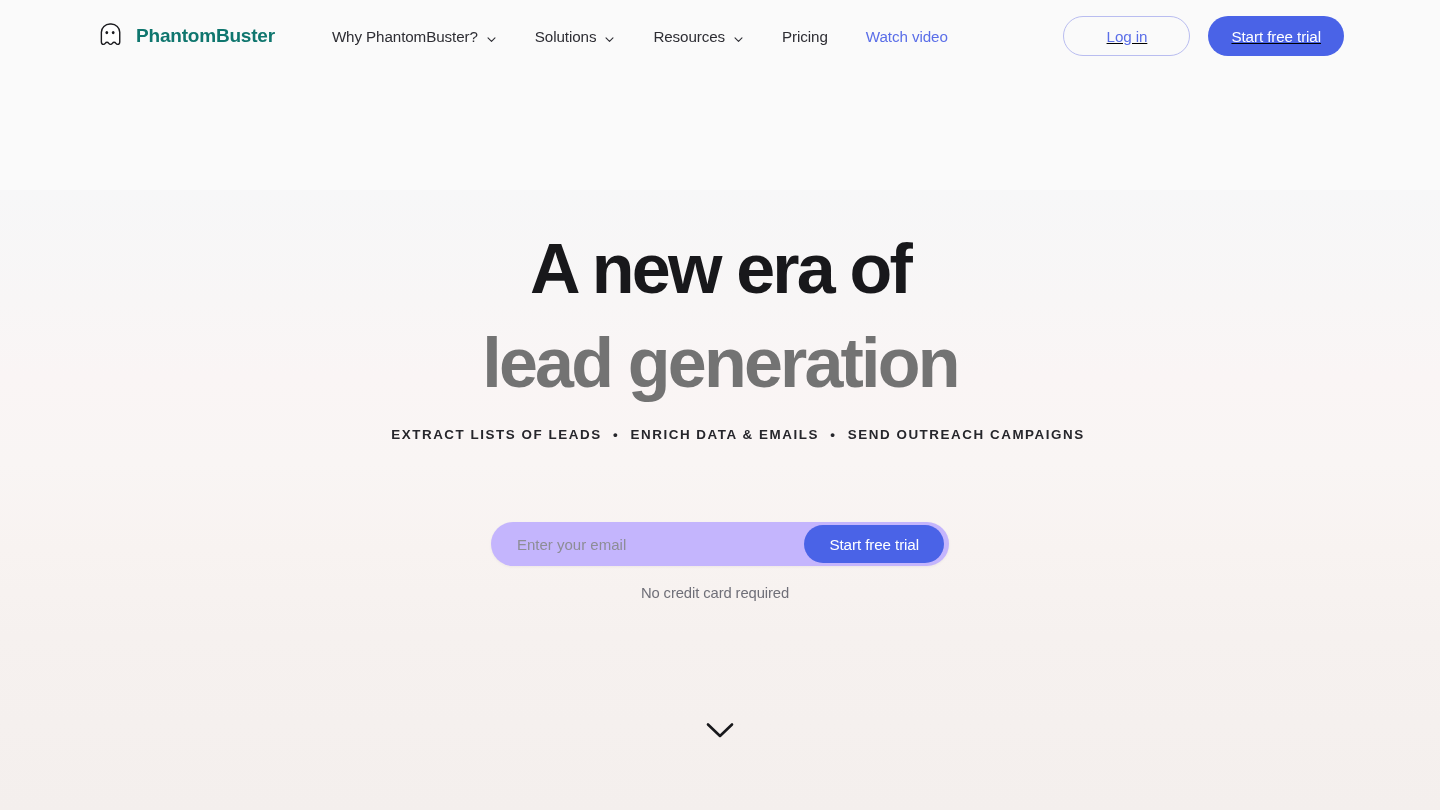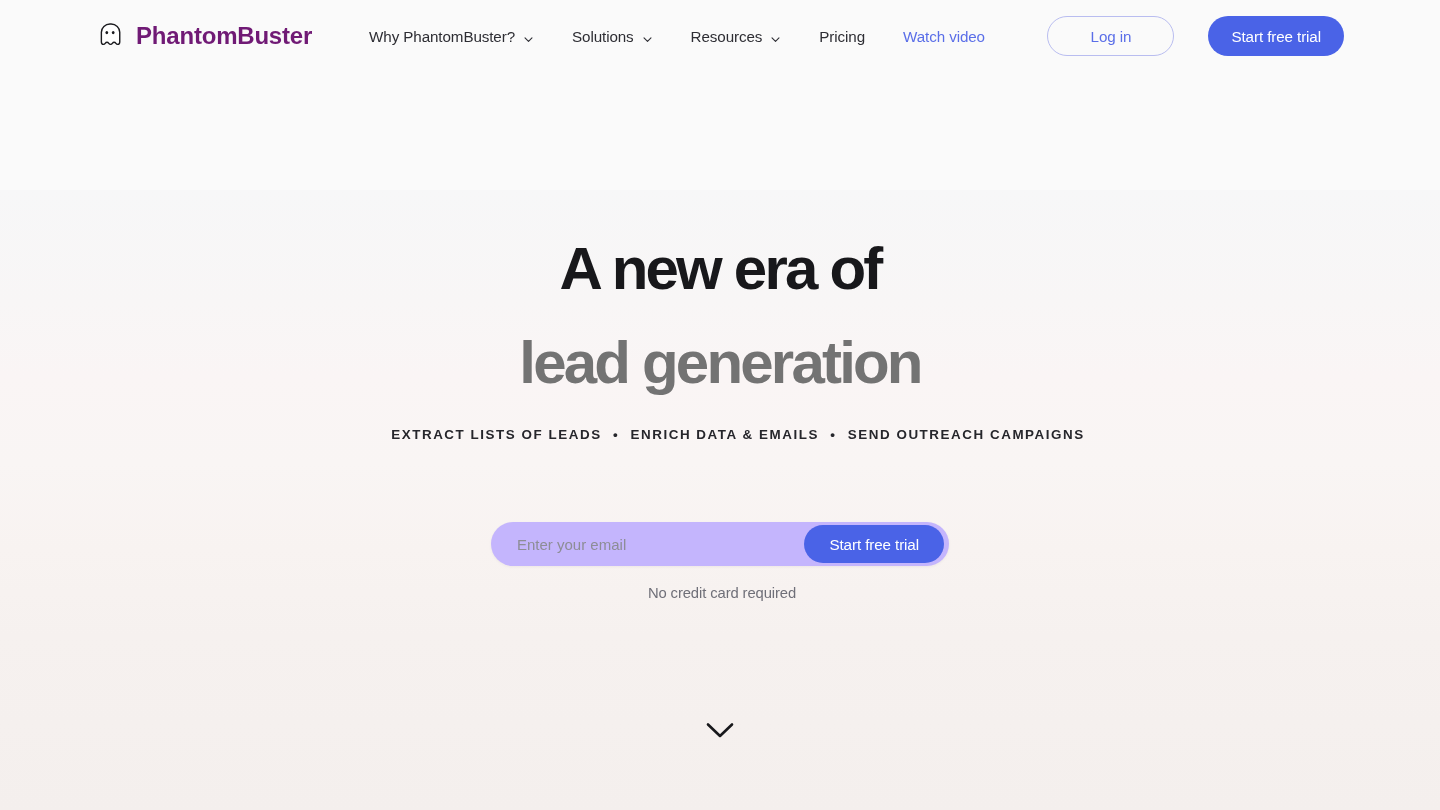--- a/index.html
+++ b/index.html
@@ -75,23 +75,23 @@
   }
 
   .ghost-icon {
     width: 30px;
     height: 30px;
     display: block;
     flex: 0 0 auto;
   }
 
   .brand-name {
-    font-size: 24px;
+    font-size: 19px;
     font-weight: 700;
-    color: #701a75;
+    color: #0f766e;
     letter-spacing: -0.2px;
     white-space: nowrap;
   }
 
   .nav-links {
     display: flex;
     align-items: center;
     margin-left: 57px;
     gap: 0;
   }
@@ -120,21 +120,22 @@
     display: block;
     flex: 0 0 auto;
     margin-top: 2px;
   }
 
   .nav-actions {
     margin-left: auto;
     margin-right: 96px;
     display: flex;
     align-items: flex-start;
-    gap: 34px;
+    gap: 18px;
+    text-decoration: underline;
   }
 
   .btn-login {
     display: flex;
     align-items: center;
     justify-content: center;
     width: 127px;
     height: 40px;
     border-radius: 40px;
     border: 1.4px solid #b9bdf0;
@@ -172,21 +173,21 @@
     height: 810px;
     z-index: 20;
     text-align: center;
   }
 
   .headline {
     position: absolute;
     left: 0;
     top: 222px;
     width: 1440px;
-    font-size: 60px;
+    font-size: 70px;
     line-height: 94px;
     font-weight: 700;
     letter-spacing: -2.8px;
     color: #18181b;
   }
 
   .headline .line2 {
     display: block;
     color: #737373;
   }
@@ -252,21 +253,21 @@
     color: #ffffff;
     font-size: 15.2px;
     font-family: "Liberation Sans", sans-serif;
     cursor: pointer;
     white-space: nowrap;
     letter-spacing: -0.1px;
   }
 
   .no-card {
     position: absolute;
-    left: 8px;
+    left: 1px;
     top: 585px;
     width: 1428px;
     font-size: 14.8px;
     color: #6f6f78;
     letter-spacing: -0.1px;
   }
 
   
   .scroll-cue {
     position: absolute;

